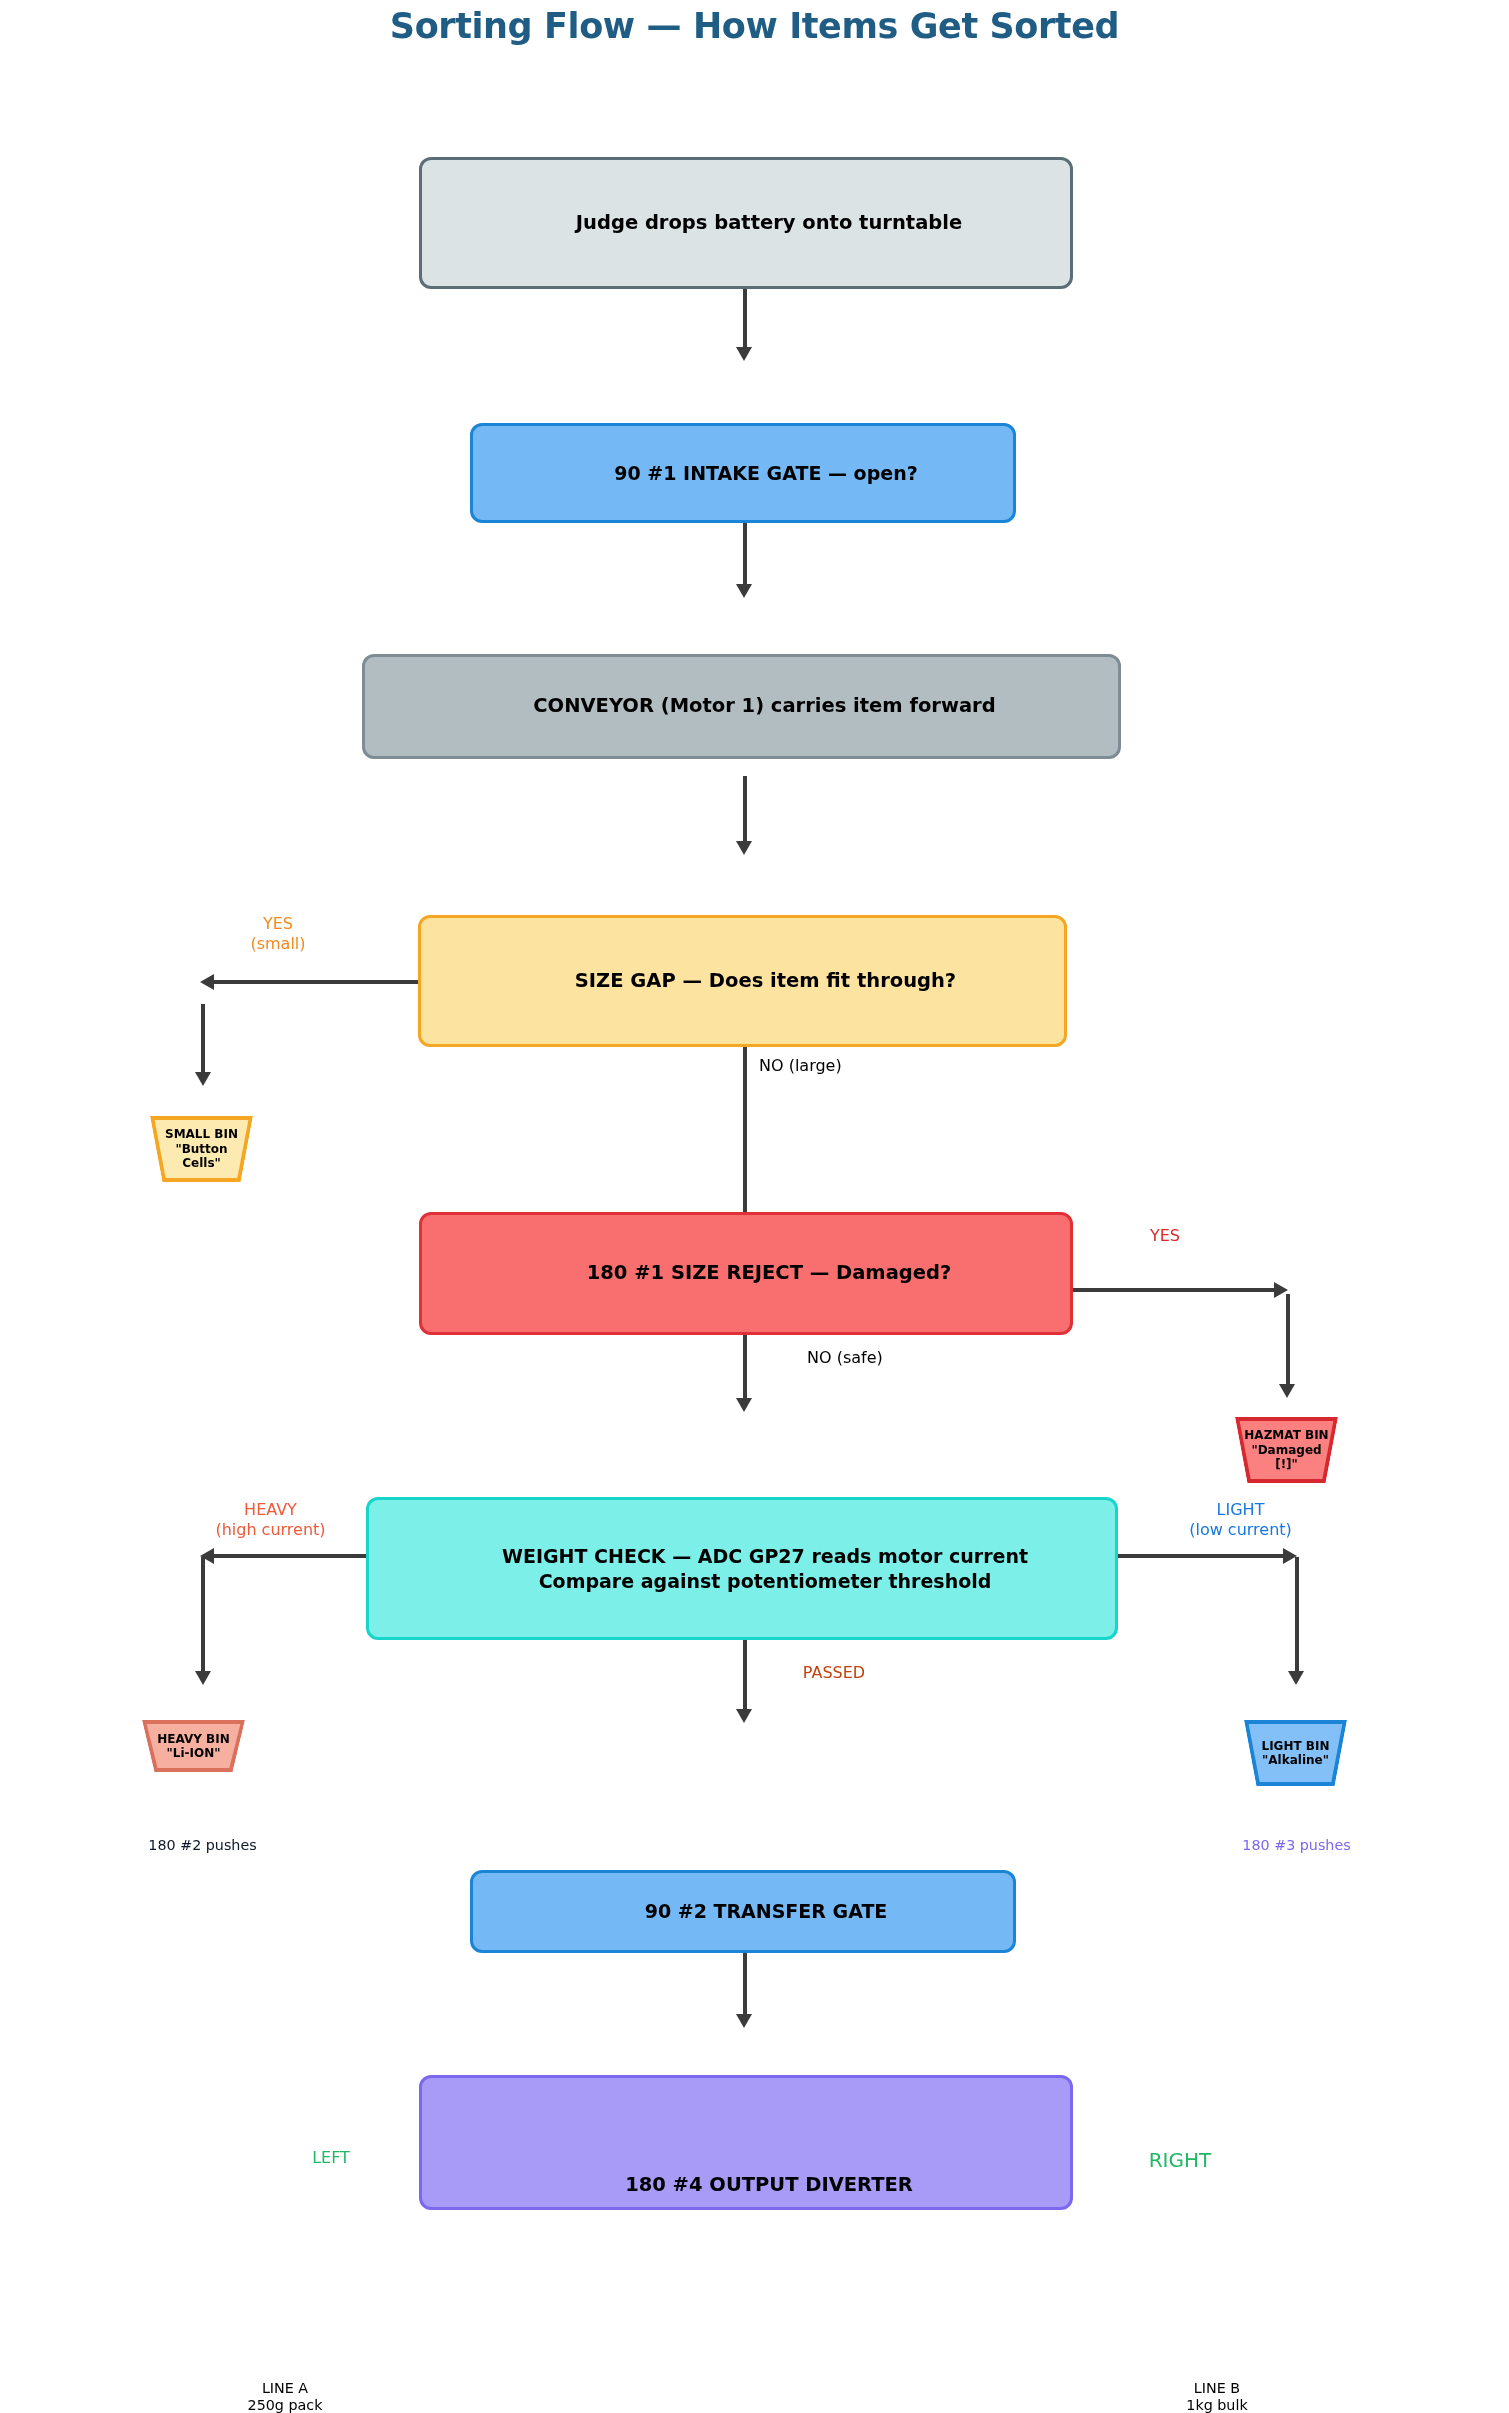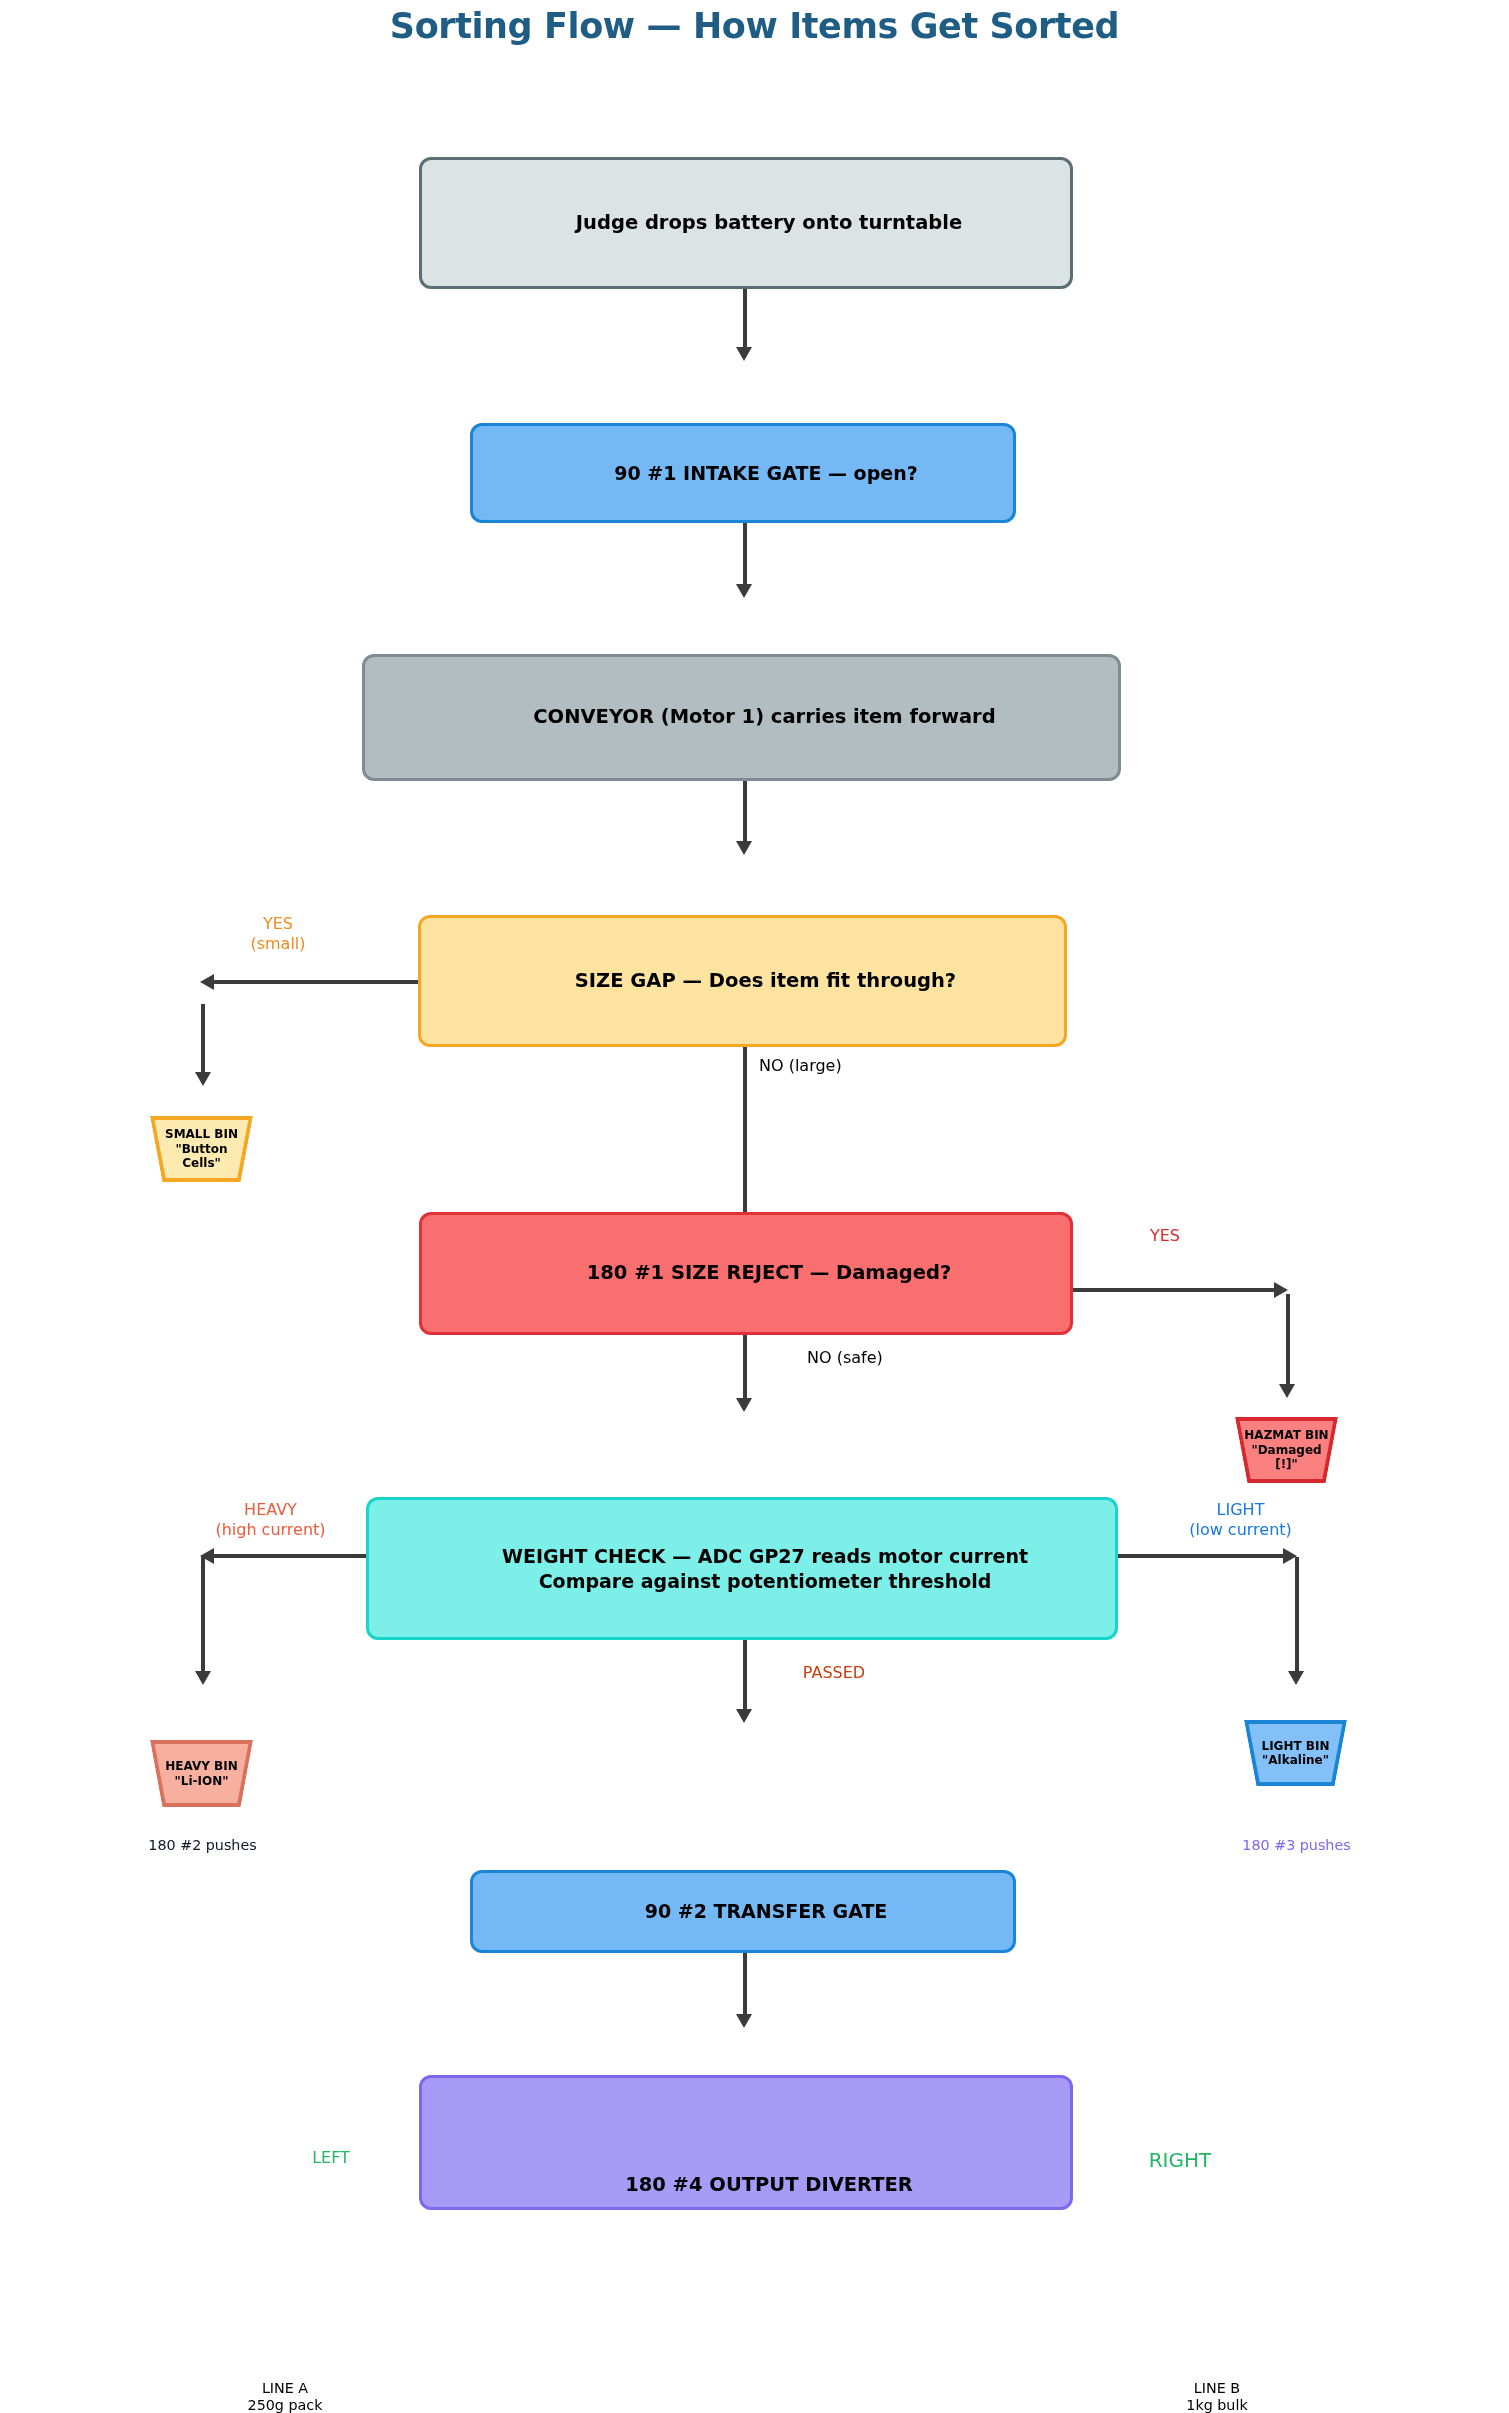--- a/index.html
+++ b/index.html
@@ -137,21 +137,21 @@
   <div class="vline" style="left:743px; top:282px; height:73px;"></div>
   <div class="arrow-down" style="left:736px; top:347px;"></div>
 
   <div class="node" style="left:470px; top:423px; width:546px; height:100px; background:#74b9f5; border-color:#1a85d6; border-width:3.8px; font-size:19px;">
     <span class="lines">90 #1 INTAKE GATE — open?</span>
   </div>
 
   <div class="vline" style="left:743px; top:519px; height:73px;"></div>
   <div class="arrow-down" style="left:736px; top:584px;"></div>
 
-  <div class="node" style="left:362px; top:654px; width:759px; height:127px; background:#b2bdc2; border-color:#7d8d93; border-width:3.8px; font-size:19.5px;">
+  <div class="node" style="left:362px; top:654px; width:759px; height:105px; background:#b2bdc2; border-color:#7d8d93; border-width:3.8px; font-size:19.5px;">
     <span class="lines">CONVEYOR (Motor 1) carries item forward</span>
   </div>
 
   <div class="vline" style="left:743px; top:776px; height:73px;"></div>
   <div class="arrow-down" style="left:736px; top:841px;"></div>
 
   <div class="node" style="left:418px; top:915px; width:649px; height:132px; background:#fde3a0; border-color:#f5a623; border-width:3.8px; font-size:19.5px;">
     <span class="lines">SIZE GAP — Does item fit through?</span>
   </div>
 
@@ -213,21 +213,21 @@
   <div class="arrow-right" style="left:1283px; top:1548px;"></div>
   <div class="vline" style="left:1295px; top:1557px; height:120px;"></div>
   <div class="arrow-down" style="left:1288px; top:1671px;"></div>
   <div class="elabel" style="left:1158px; top:1500px; width:165px; font-size:16px; color:#1878e0;">LIGHT
 (low current)</div>
 
   <div class="vline" style="left:743px; top:1637px; height:79px;"></div>
   <div class="arrow-down" style="left:736px; top:1709px;"></div>
   <div class="elabel" style="left:759px; top:1663px; width:150px; text-align:center; font-size:16px; color:#c2410c;">PASSED</div>
 
-  <div class="bin" style="left:150px; top:1720px; width:103px; height:67px;margin-top:20px;">
+  <div class="bin" style="left:142px; top:1720px; width:103px; height:52px;">
     <div class="outer" style="background:#d9715c;"></div>
     <div class="face" style="background:#f7b0a0;"></div>
     <div class="btxt">
       <div style="font-size:12px;">HEAVY BIN</div>
       <div style="font-size:12px;">"Li-ION"</div>
     </div>
   </div>
 
   <div class="bin" style="left:1244px; top:1720px; width:103px; height:66px;">
     <div class="outer" style="background:#1a85d6;"></div>

